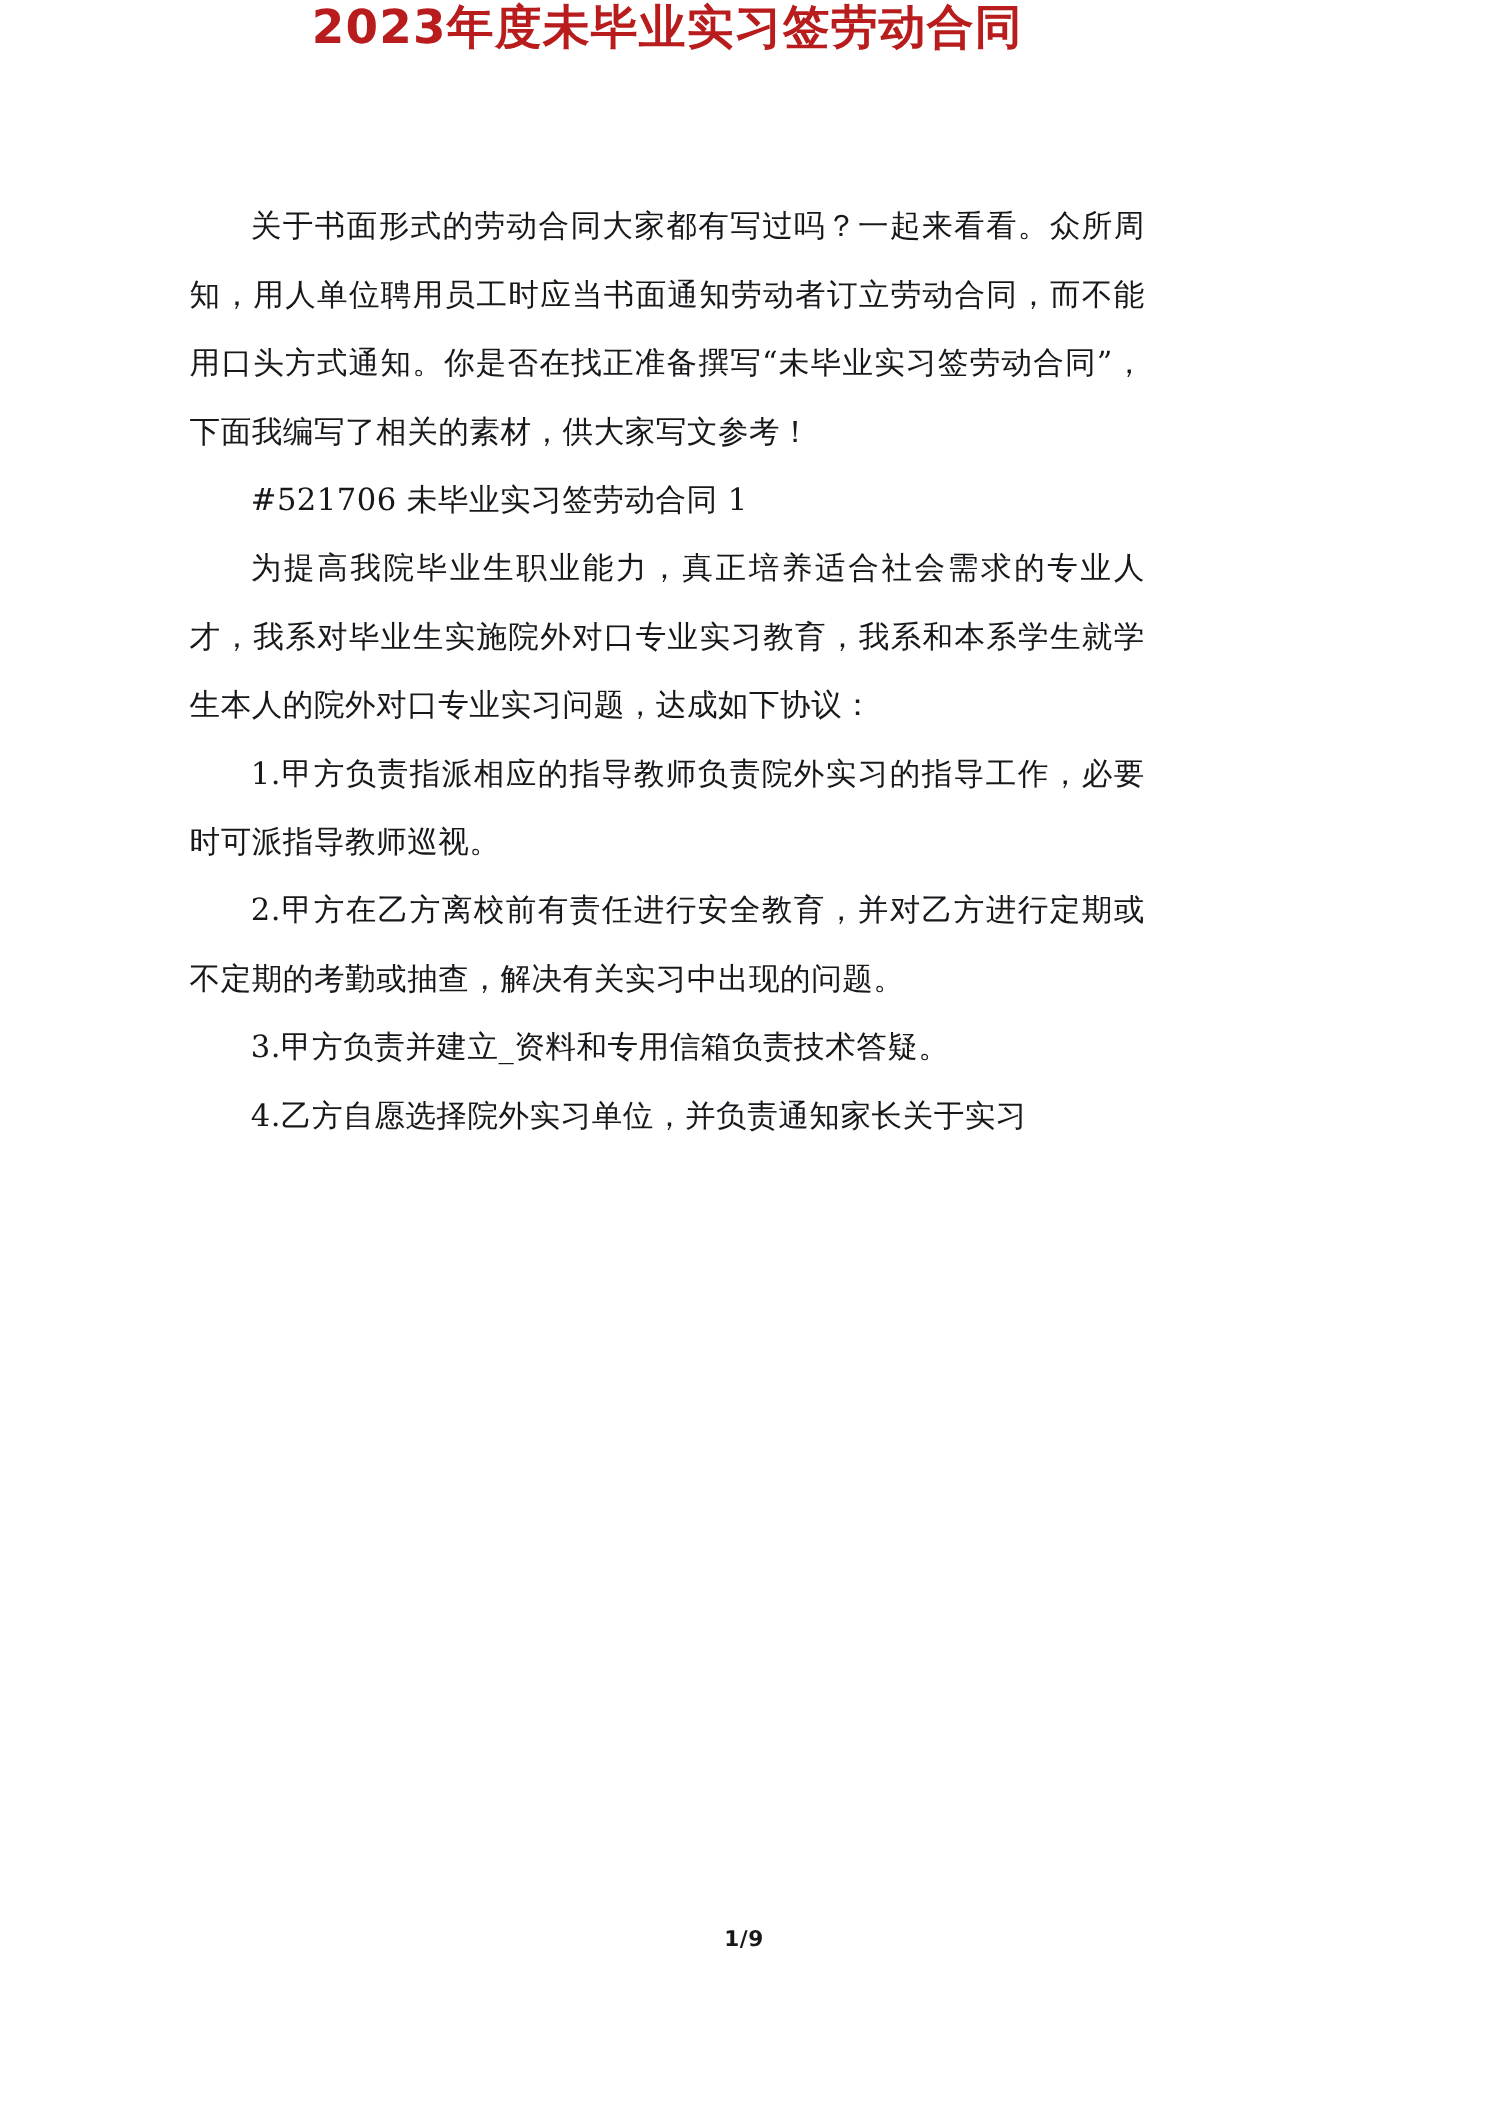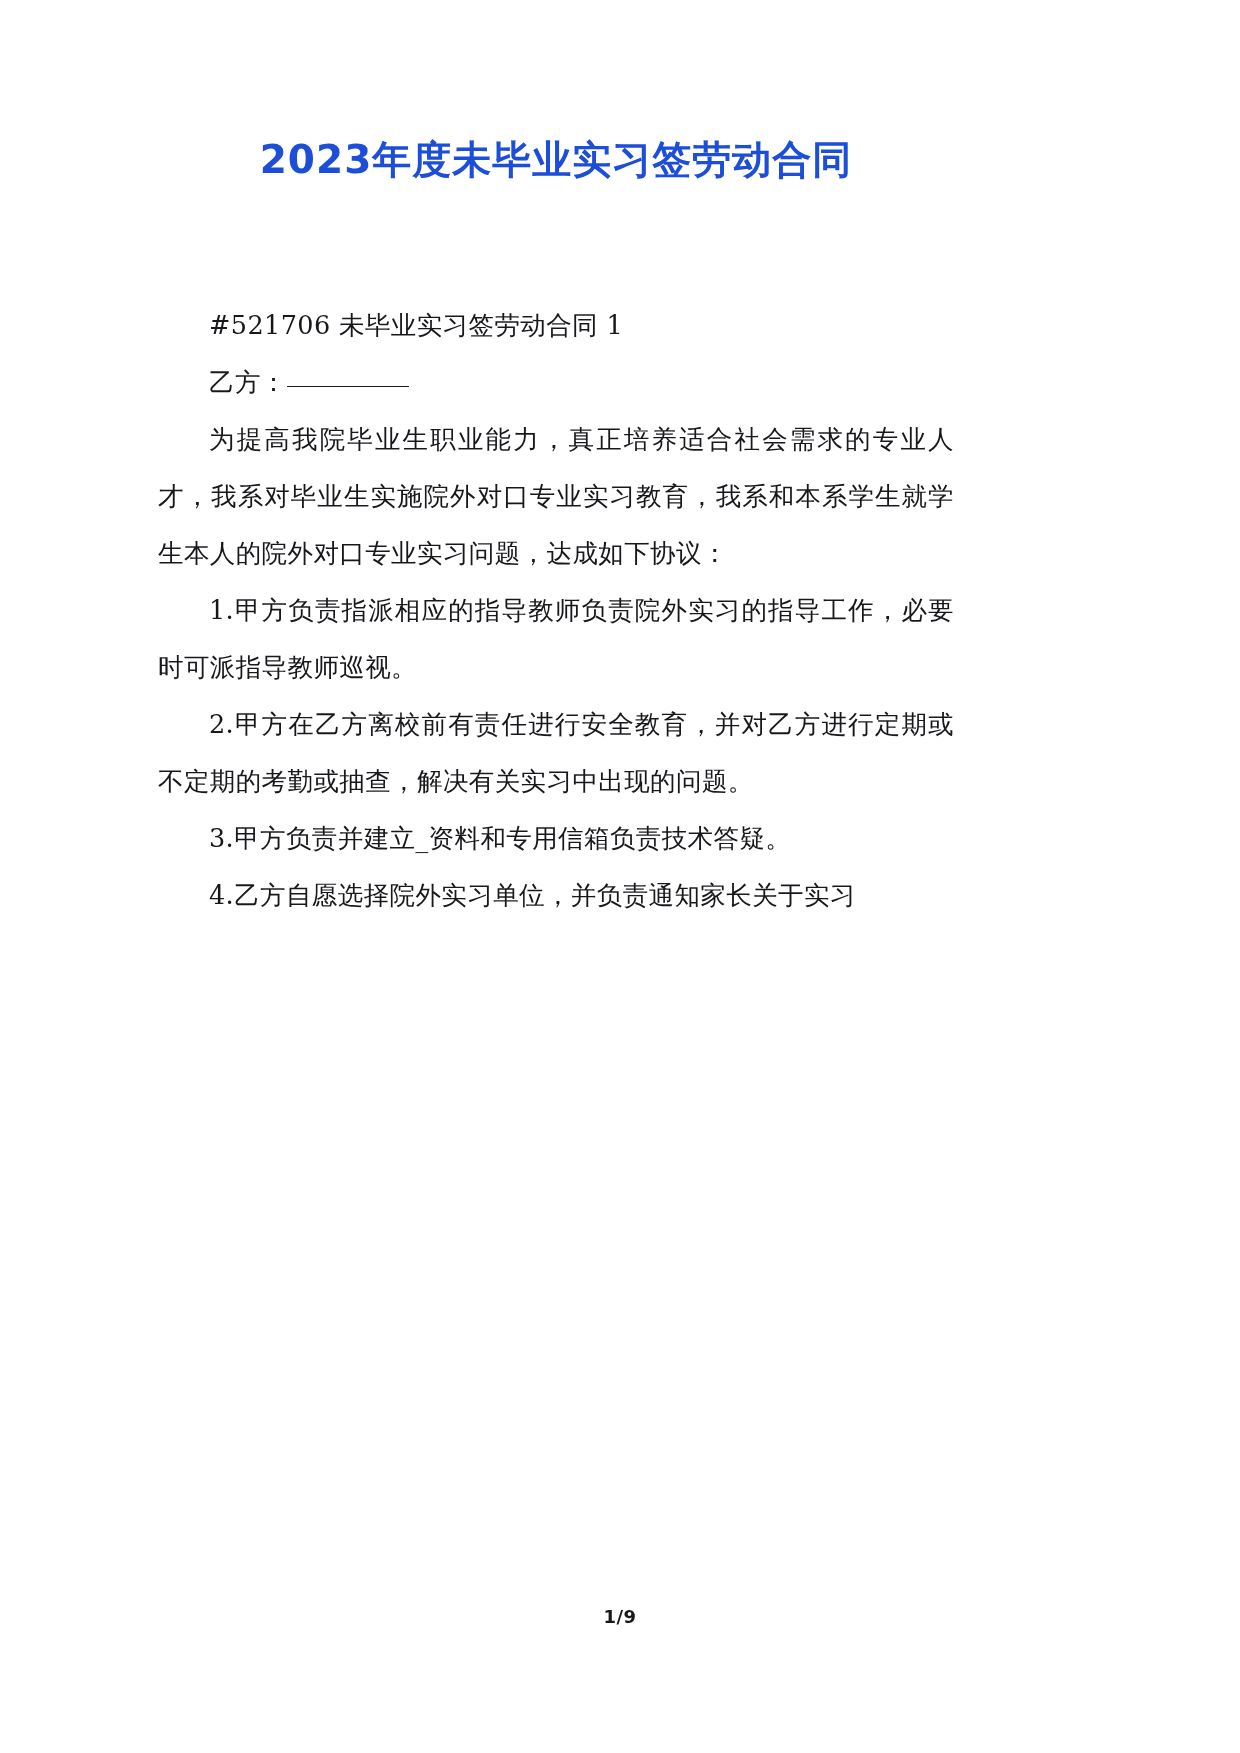--- a/index.html
+++ b/index.html
@@ -15,27 +15,26 @@
     overflow: hidden;
     font-family: "DejaVu Serif", "Liberation Serif", serif;
   }
   .content {
     position: absolute;
     left: 158px;
     top: 0;
     width: 796px;
   }
   .doc-title {
-    color: #1d4ed8;
+    color: #b91c1c;
     font-size: 39px;
     font-weight: bold;
     text-align: center;
     letter-spacing: 1px;
     margin: 0;
-    padding-top: 136px;
     line-height: 1.25;
     font-family: "DejaVu Sans", "Liberation Sans", sans-serif;
   }
   .para {
     color: #18181c;
     font-size: 25.5px;
     line-height: 57px;
     margin: 0;
     text-align: justify;
     text-justify: inter-ideograph;
@@ -87,27 +86,25 @@
 
   <div class="content">
 
     <h1 class="doc-title">2023年度未毕业实习签劳动合同</h1>
 
     <div class="gap-lg"></div>
 
 
     <div class="gap-md"></div>
 
+    <p class="para indent">关于书面形式的劳动合同大家都有写过吗？一起来看看。众所周知，用人单位聘用员工时应当书面通知劳动者订立劳动合同，而不能用口头方式通知。你是否在找正准备撰写“未毕业实习签劳动合同”，下面我编写了相关的素材，供大家写文参考！</p>
 
     <p class="para indent">#521706 未毕业实习签劳动合同 1</p>
 
 
-    <p class="field-line">
-      <span>乙方：</span><span class="blank blank-short"></span>
-    </p>
 
     <p class="para indent">为提高我院毕业生职业能力，真正培养适合社会需求的专业人才，我系对毕业生实施院外对口专业实习教育，我系和本系学生就学生本人的院外对口专业实习问题，达成如下协议：</p>
 
     <p class="para indent">1.甲方负责指派相应的指导教师负责院外实习的指导工作，必要时可派指导教师巡视。</p>
 
     <p class="para indent">2.甲方在乙方离校前有责任进行安全教育，并对乙方进行定期或不定期的考勤或抽查，解决有关实习中出现的问题。</p>
 
     <p class="para indent">3.甲方负责并建立_资料和专用信箱负责技术答疑。</p>
 
     <p class="para indent">4.乙方自愿选择院外实习单位，并负责通知家长关于实习</p>

